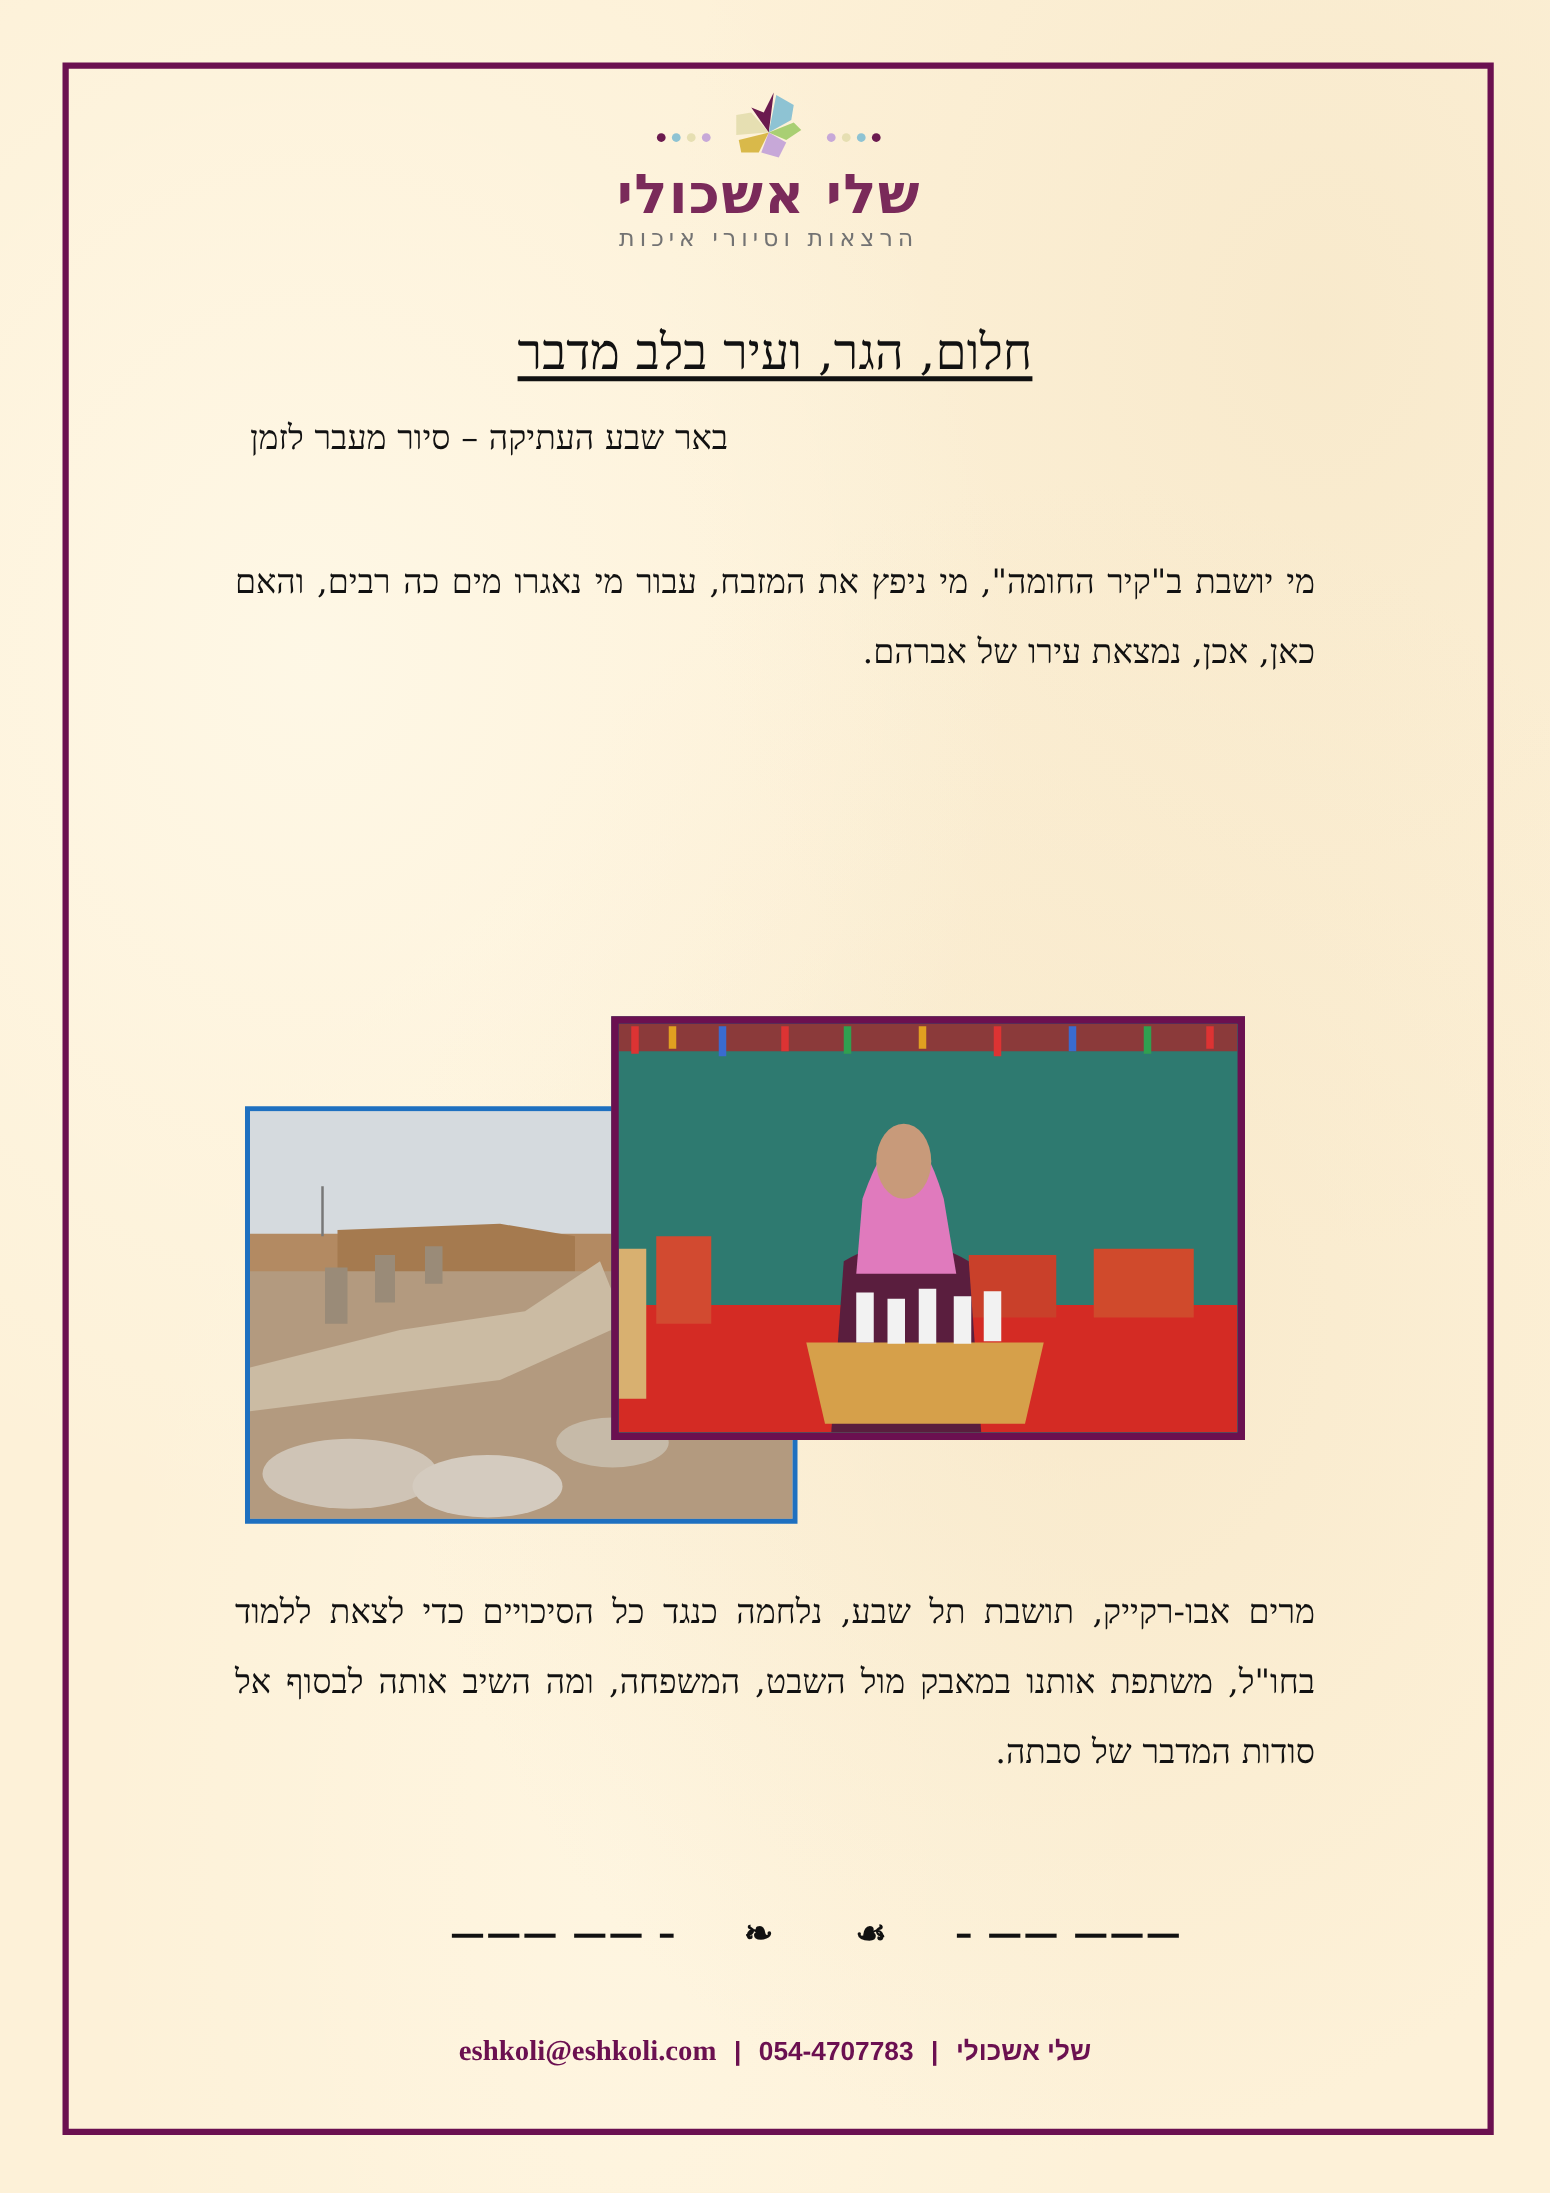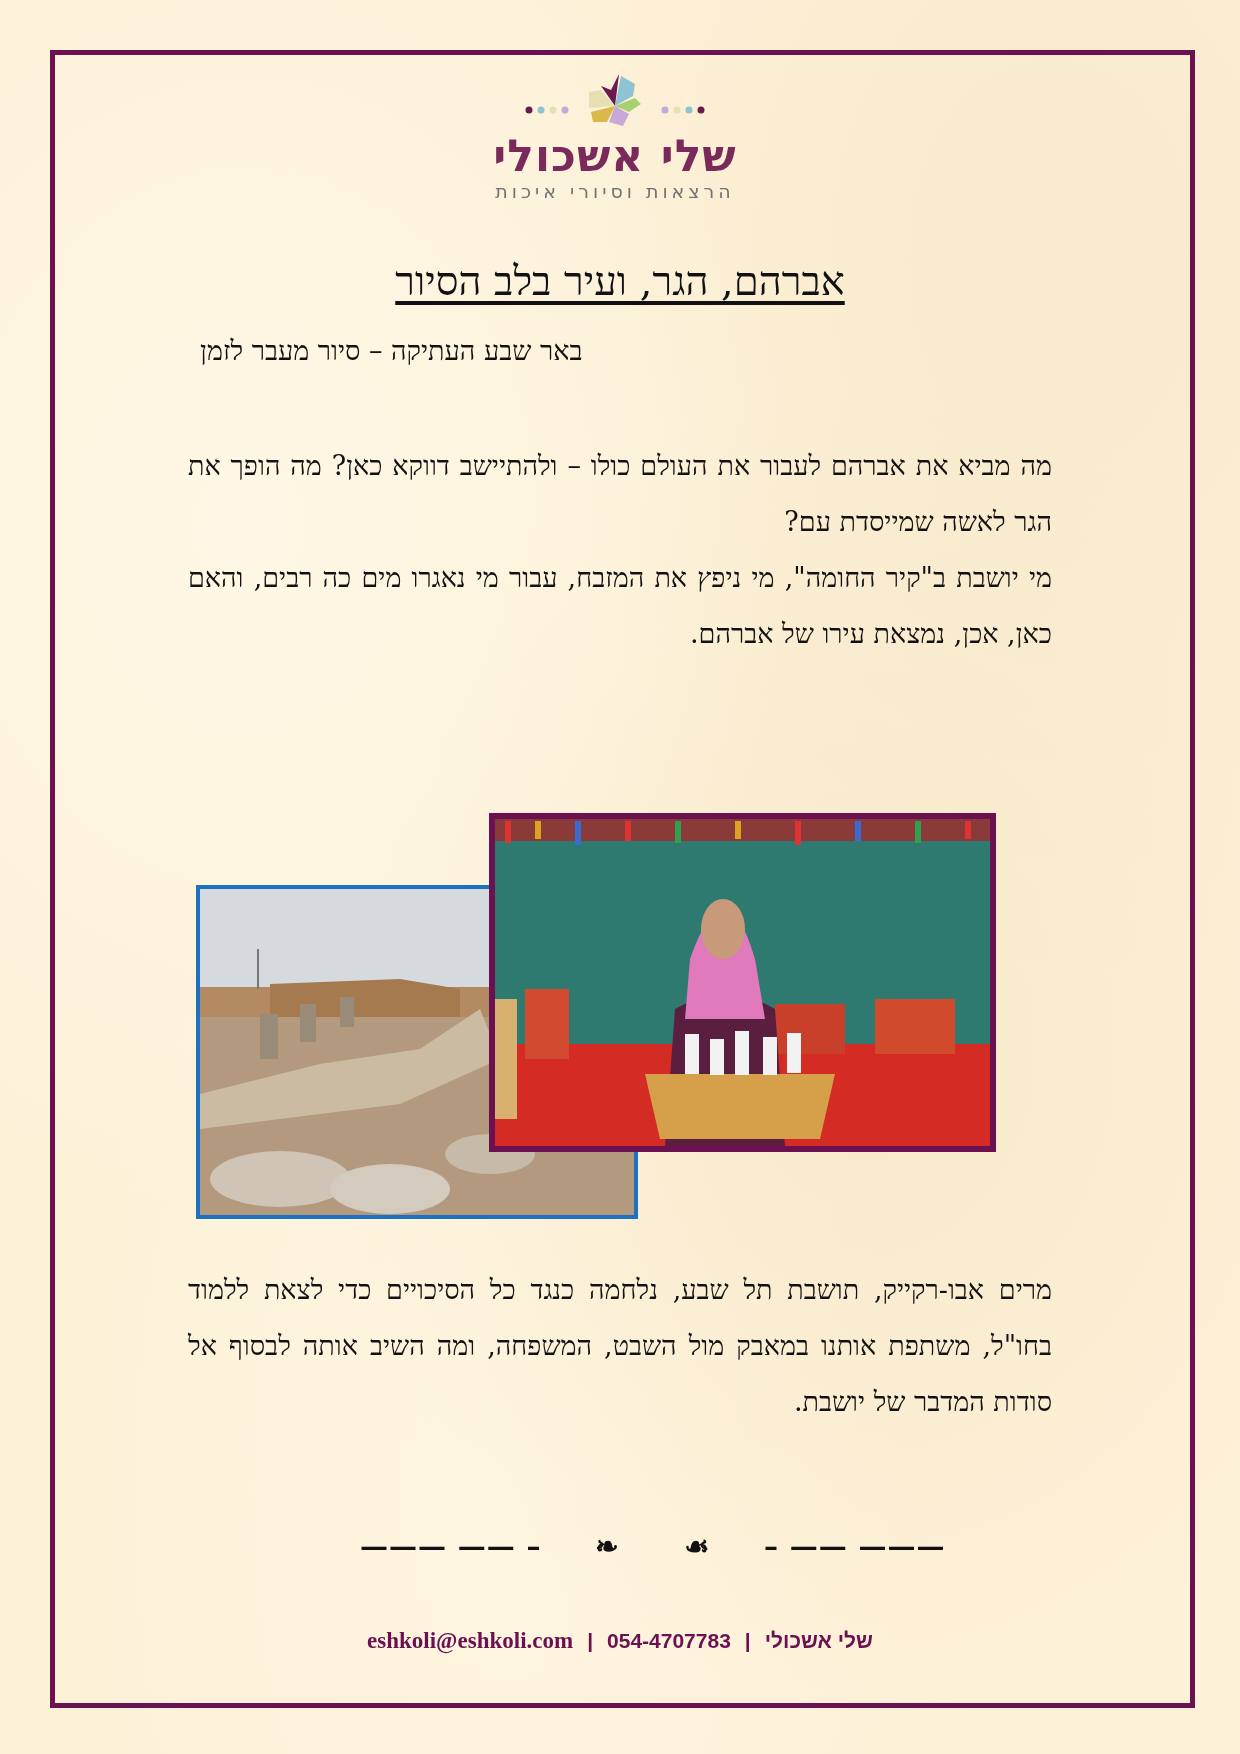--- a/index.html
+++ b/index.html
@@ -88,25 +88,24 @@
     <polygon points="100,34 106,4 120,12 118,24" fill="#8ec3d3"></polygon>
     <polygon points="100,34 120,26 126,32 114,40" fill="#a9cf73"></polygon>
     <polygon points="100,34 114,42 108,54 94,50" fill="#c7a8d8"></polygon>
     <polygon points="100,34 92,50 78,50 76,40" fill="#d9b94a"></polygon>
     <polygon points="100,34 74,36 74,20 86,18" fill="#e6dfb2"></polygon>
   </svg>
   <div class="logo-name">שלי אשכולי</div>
   <div class="logo-tag">הרצאות וסיורי איכות</div>
 </div>
 
-<div class="title"><span>אברהם, הגר, ועיר בלב הסיור</span></div>
+<div class="title"><span>חלום, הגר, ועיר בלב מדבר</span></div>
 <div class="subtitle">באר שבע העתיקה – סיור מעבר לזמן</div>
 
 <div class="para p1">
-  <p>מה מביא את אברהם לעבור את העולם כולו – ולהתיישב דווקא כאן? מה הופך את הגר לאשה שמייסדת עם?</p>
   <p>מי יושבת ב"קיר החומה", מי ניפץ את המזבח, עבור מי נאגרו מים כה רבים, והאם כאן, אכן, נמצאת עירו של אברהם.</p>
 </div>
 
 <div class="photo ruins" title="ancient ruins of Tel Sheva">
   <svg width="434" height="326" viewBox="0 0 434 326">
     <rect x="0" y="0" width="434" height="100" fill="#d5dade"></rect>
     <rect x="0" y="98" width="434" height="30" fill="#b38a62"></rect>
     <polygon points="70,95 200,90 260,100 260,150 70,150" fill="#a57a4f"></polygon>
     <rect x="0" y="128" width="434" height="198" fill="#b39a7f"></rect>
     <polygon points="0,205 120,175 220,160 280,120 300,170 200,215 0,240" fill="#cbbba3"></polygon>
@@ -149,20 +148,20 @@
       <rect x="190" y="215" width="14" height="40"></rect>
         <rect x="215" y="220" width="14" height="36"></rect>
       <rect x="240" y="212" width="14" height="44"></rect>
         <rect x="268" y="218" width="14" height="38"></rect>
       <rect x="292" y="214" width="14" height="40"></rect>
     </g>
   </svg>
 </div>
 
 <div class="para p2">
-  <p>מרים אבו-רקייק, תושבת תל שבע, נלחמה כנגד כל הסיכויים כדי לצאת ללמוד בחו"ל, משתפת אותנו במאבק מול השבט, המשפחה, ומה השיב אותה לבסוף אל סודות המדבר של יושבת.</p>
+  <p>מרים אבו-רקייק, תושבת תל שבע, נלחמה כנגד כל הסיכויים כדי לצאת ללמוד בחו"ל, משתפת אותנו במאבק מול השבט, המשפחה, ומה השיב אותה לבסוף אל סודות המדבר של סבתה.</p>
 </div>
 
 <div class="sep"><span>——— —— –</span>     <span>❧</span>      <span>☙</span>     <span>– —— ———</span></div>
 
 <div class="footer">
   <span class="email">eshkoli@eshkoli.com</span><span class="pipe">|</span><span class="phone">054-4707783</span><span class="pipe">|</span><span class="name" dir="rtl">שלי אשכולי</span>
 </div>
 
 </body></html>

